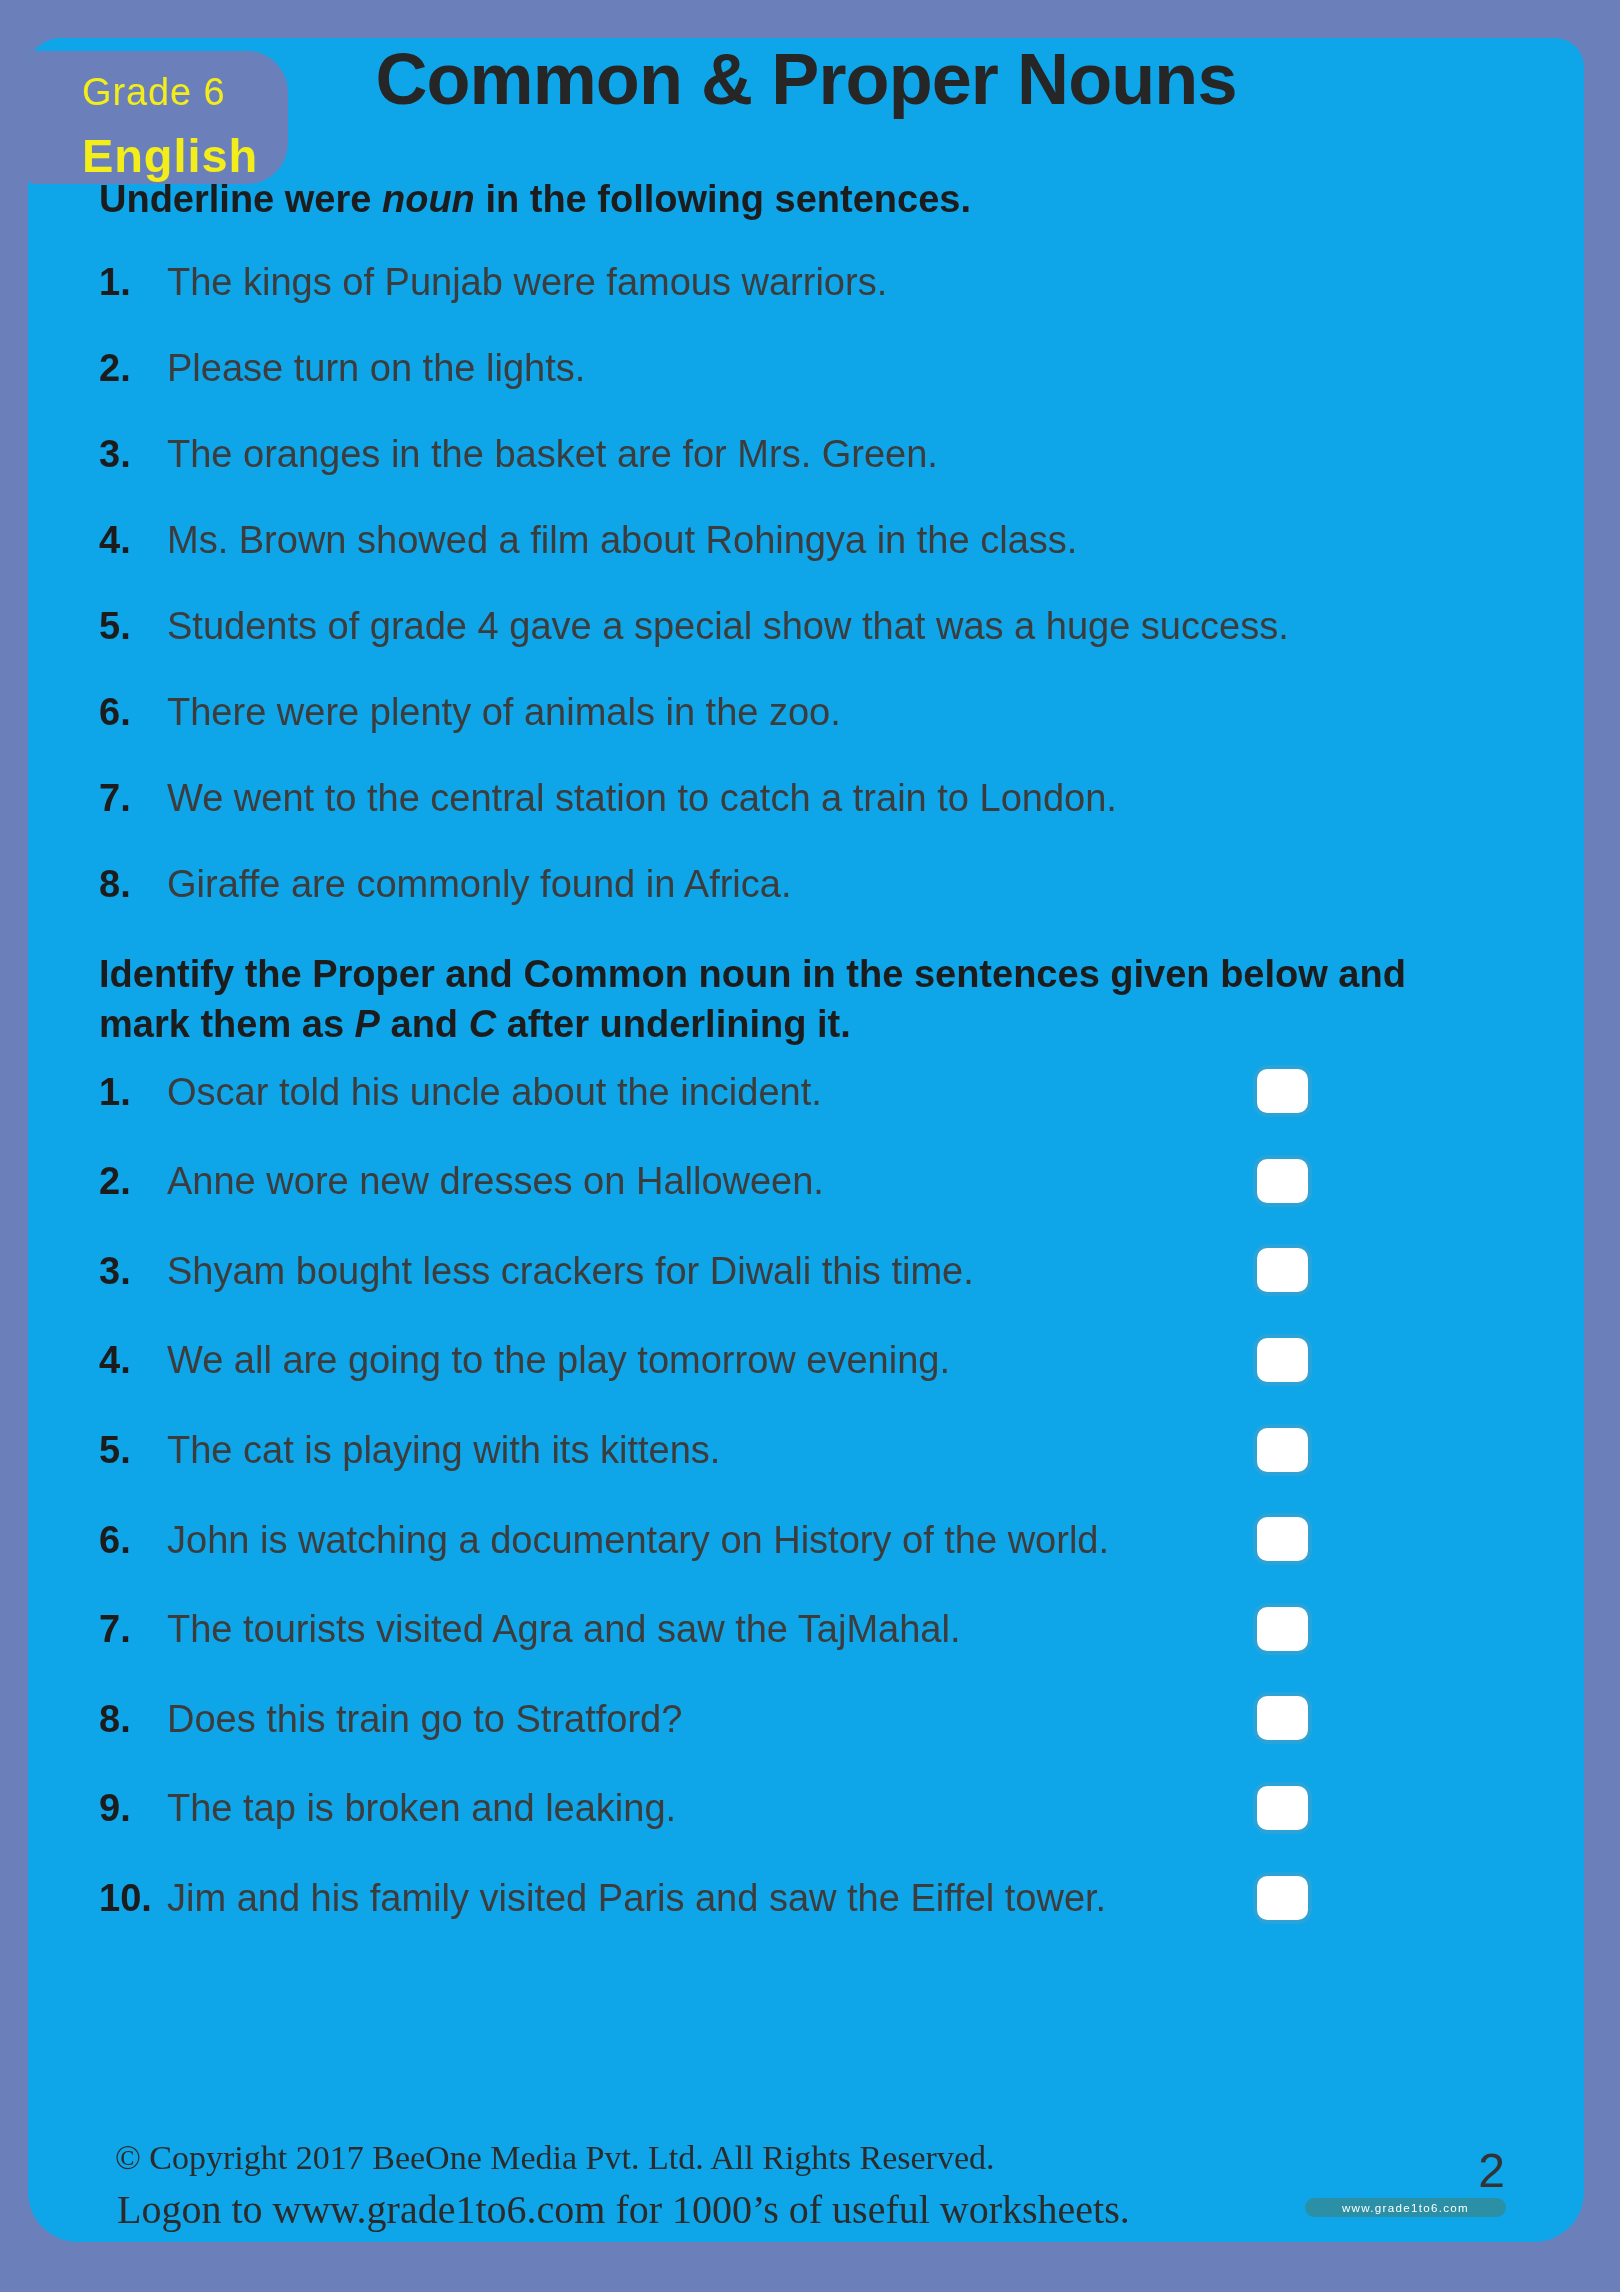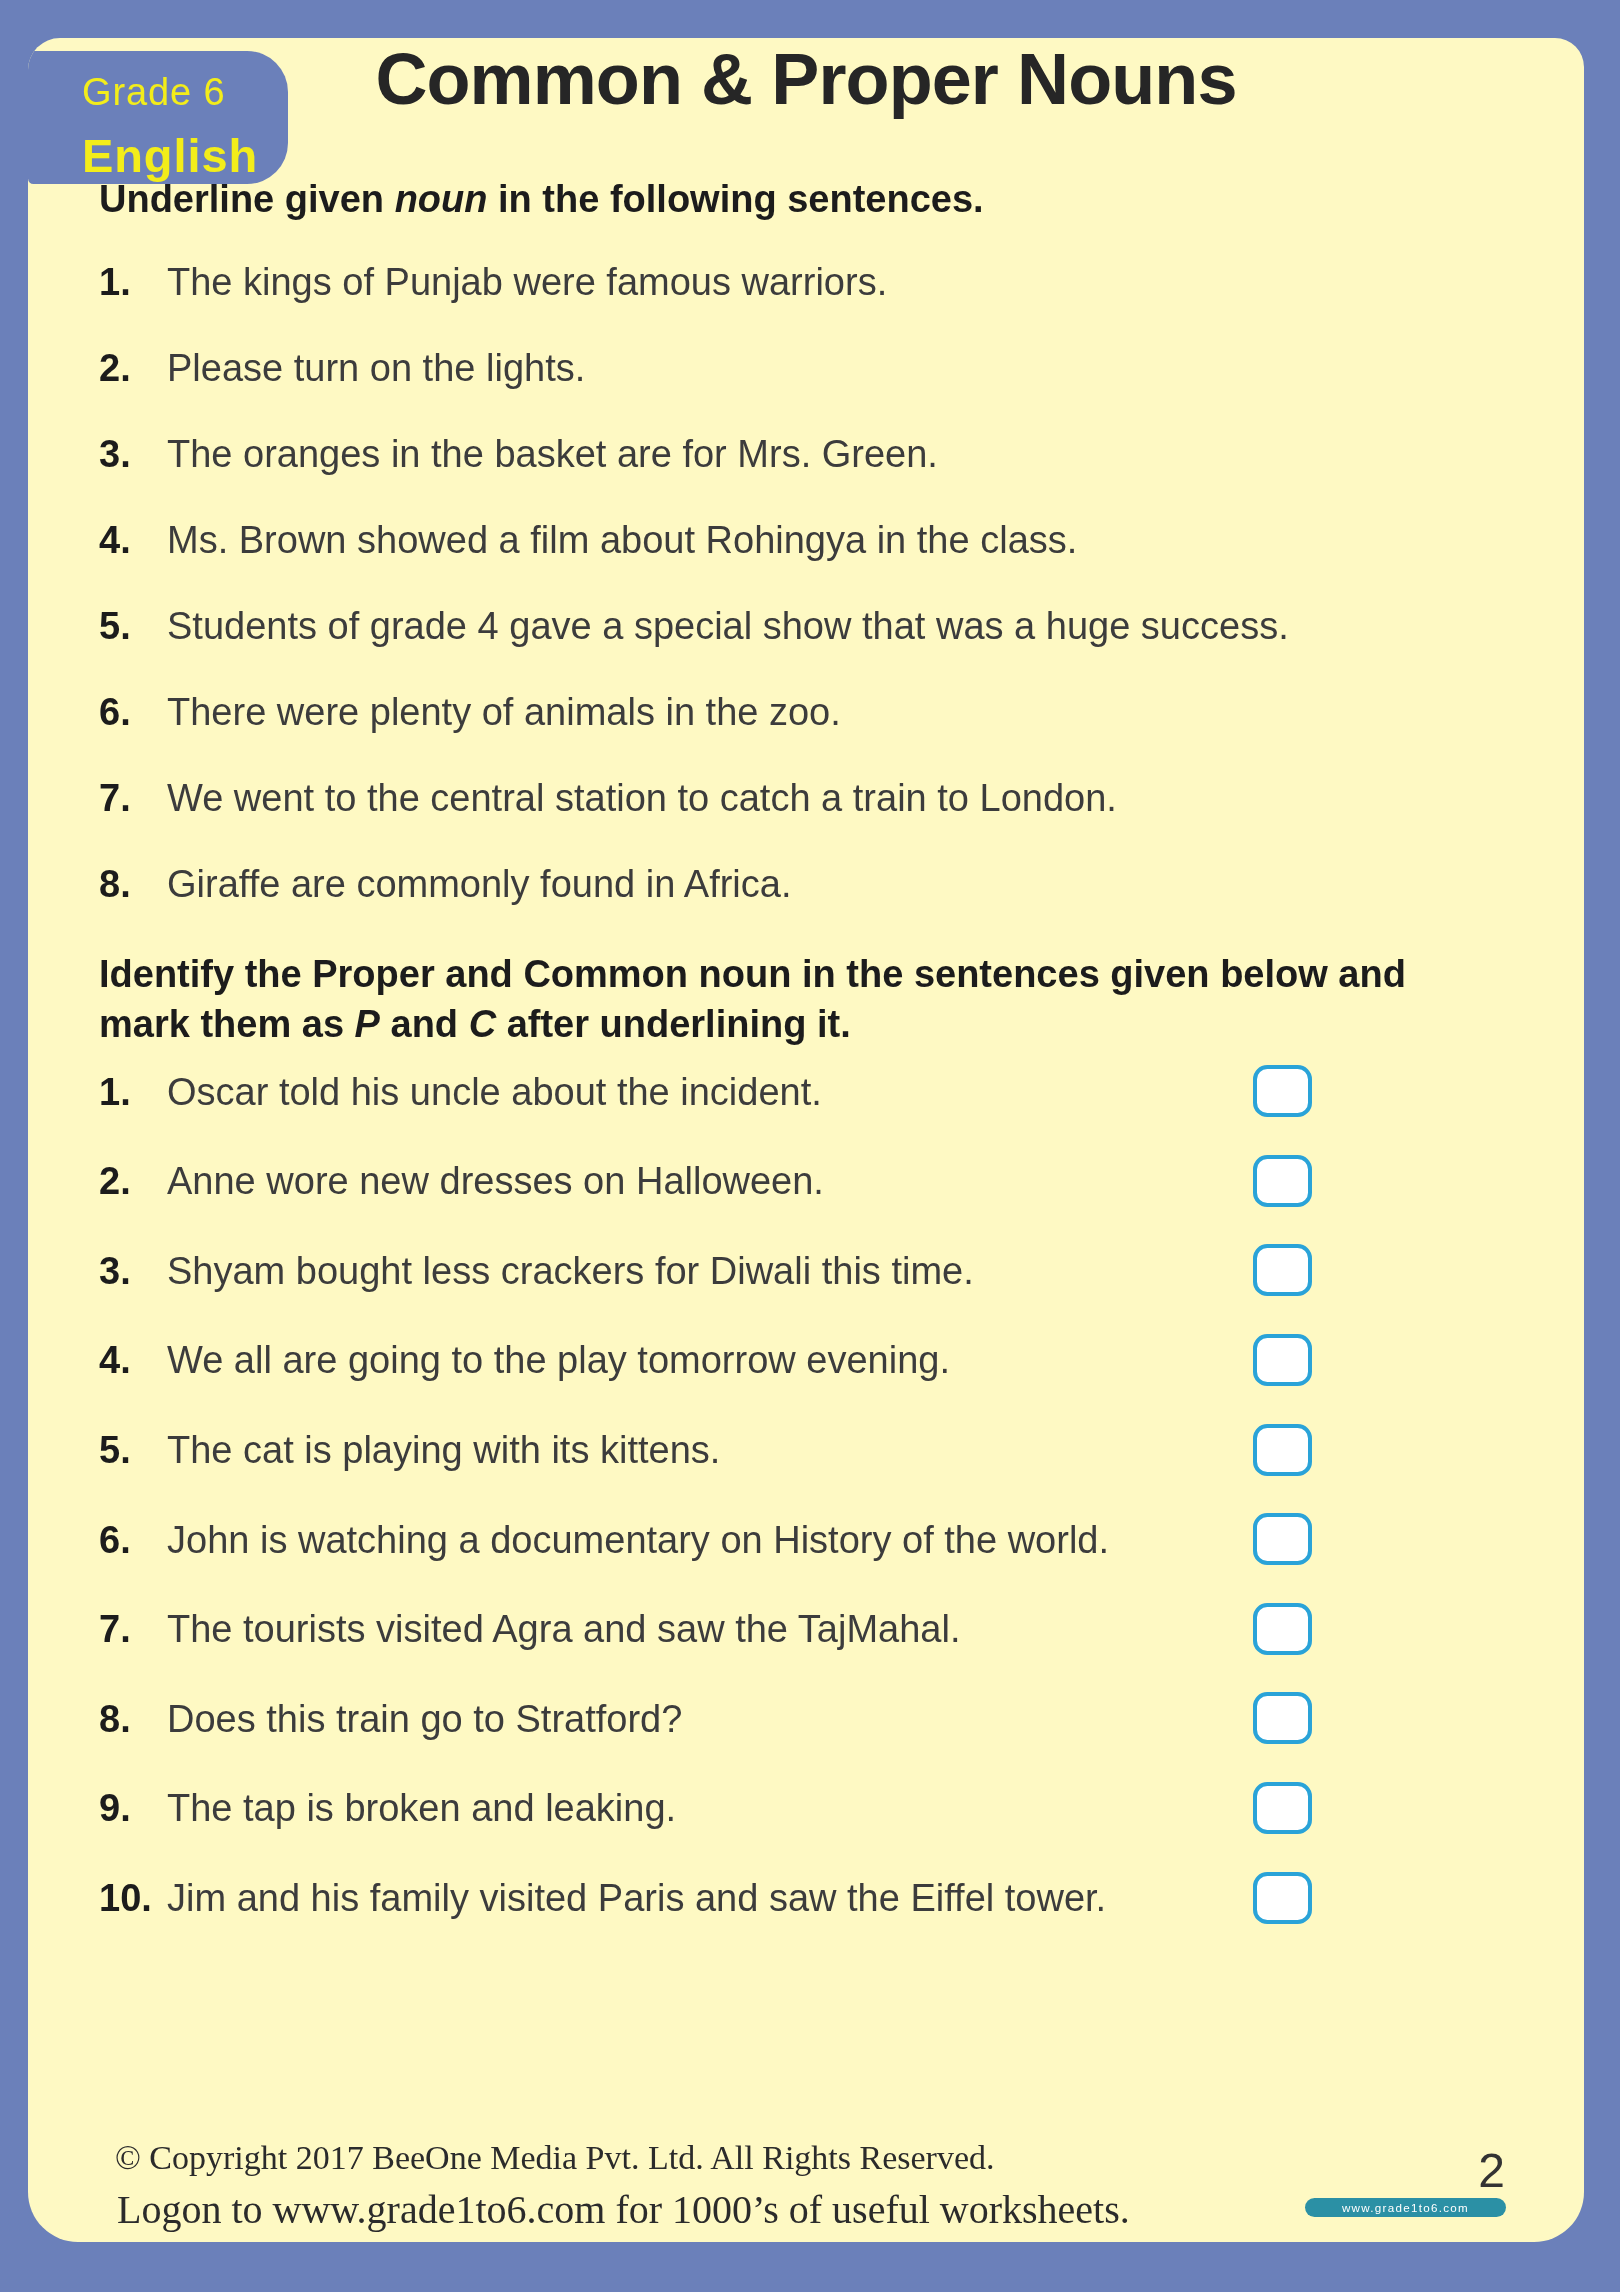--- a/index.html
+++ b/index.html
@@ -1,18 +1,18 @@
 <!DOCTYPE html>
 <html style="font-size:14.3px"><head>
 <meta charset="utf-8">
 <style>
   html,body{margin:0;padding:0;background:#6b80ba;}
   .frame{position:relative;width:1620px;height:2293px;background:#6b80ba;overflow:hidden;
          font-family:"Liberation Sans",sans-serif;}
-  .page{position:absolute;top:38px;left:28px;right:36px;bottom:51px;background:#fef9c3;
+  .page{position:absolute;top:38px;left:28px;right:36px;bottom:51px;background:#0ea5e9;
         border-radius:32px 29px 50px 50px;overflow:hidden;}
 
   
   .badge{position:absolute;top:13.4px;left:0;width:260px;height:133px;background:#6b80ba;
          border-radius:0 41px 41px 5.4px;box-sizing:border-box;padding:19.7px 0 0 54px;}
   .badge-grade{font-size:38px;color:#f3ed1a;letter-spacing:0.9px;}
   .badge-subject{font-size:47px;font-weight:700;color:#f3ed1a;margin-top:14px;letter-spacing:0.9px;}
 
   .title{margin:0;text-align:center;font-size:72px;font-weight:700;
          color:#262626;letter-spacing:-0.9px;}
@@ -52,21 +52,21 @@
 
     <div class="badge">
       <div class="badge-grade">Grade 6</div>
       <div class="badge-subject">English</div>
     </div>
 
     <h1 class="title">Common &amp; Proper Nouns</h1>
 
     <div class="content">
 
-      <p class="head head1"><span>Underline given </span><em>noun</em><span> in the following sentences.</span></p>
+      <p class="head head1"><span>Underline were </span><em>noun</em><span> in the following sentences.</span></p>
 
       <div class="list">
         <div class="row">
             <span class="num">1.</span>
             <span class="txt">The kings of Punjab were famous warriors.</span>
           </div>
         <div class="row">
             <span class="num">2.</span>
             <span class="txt">Please turn on the lights.</span>
           </div>

